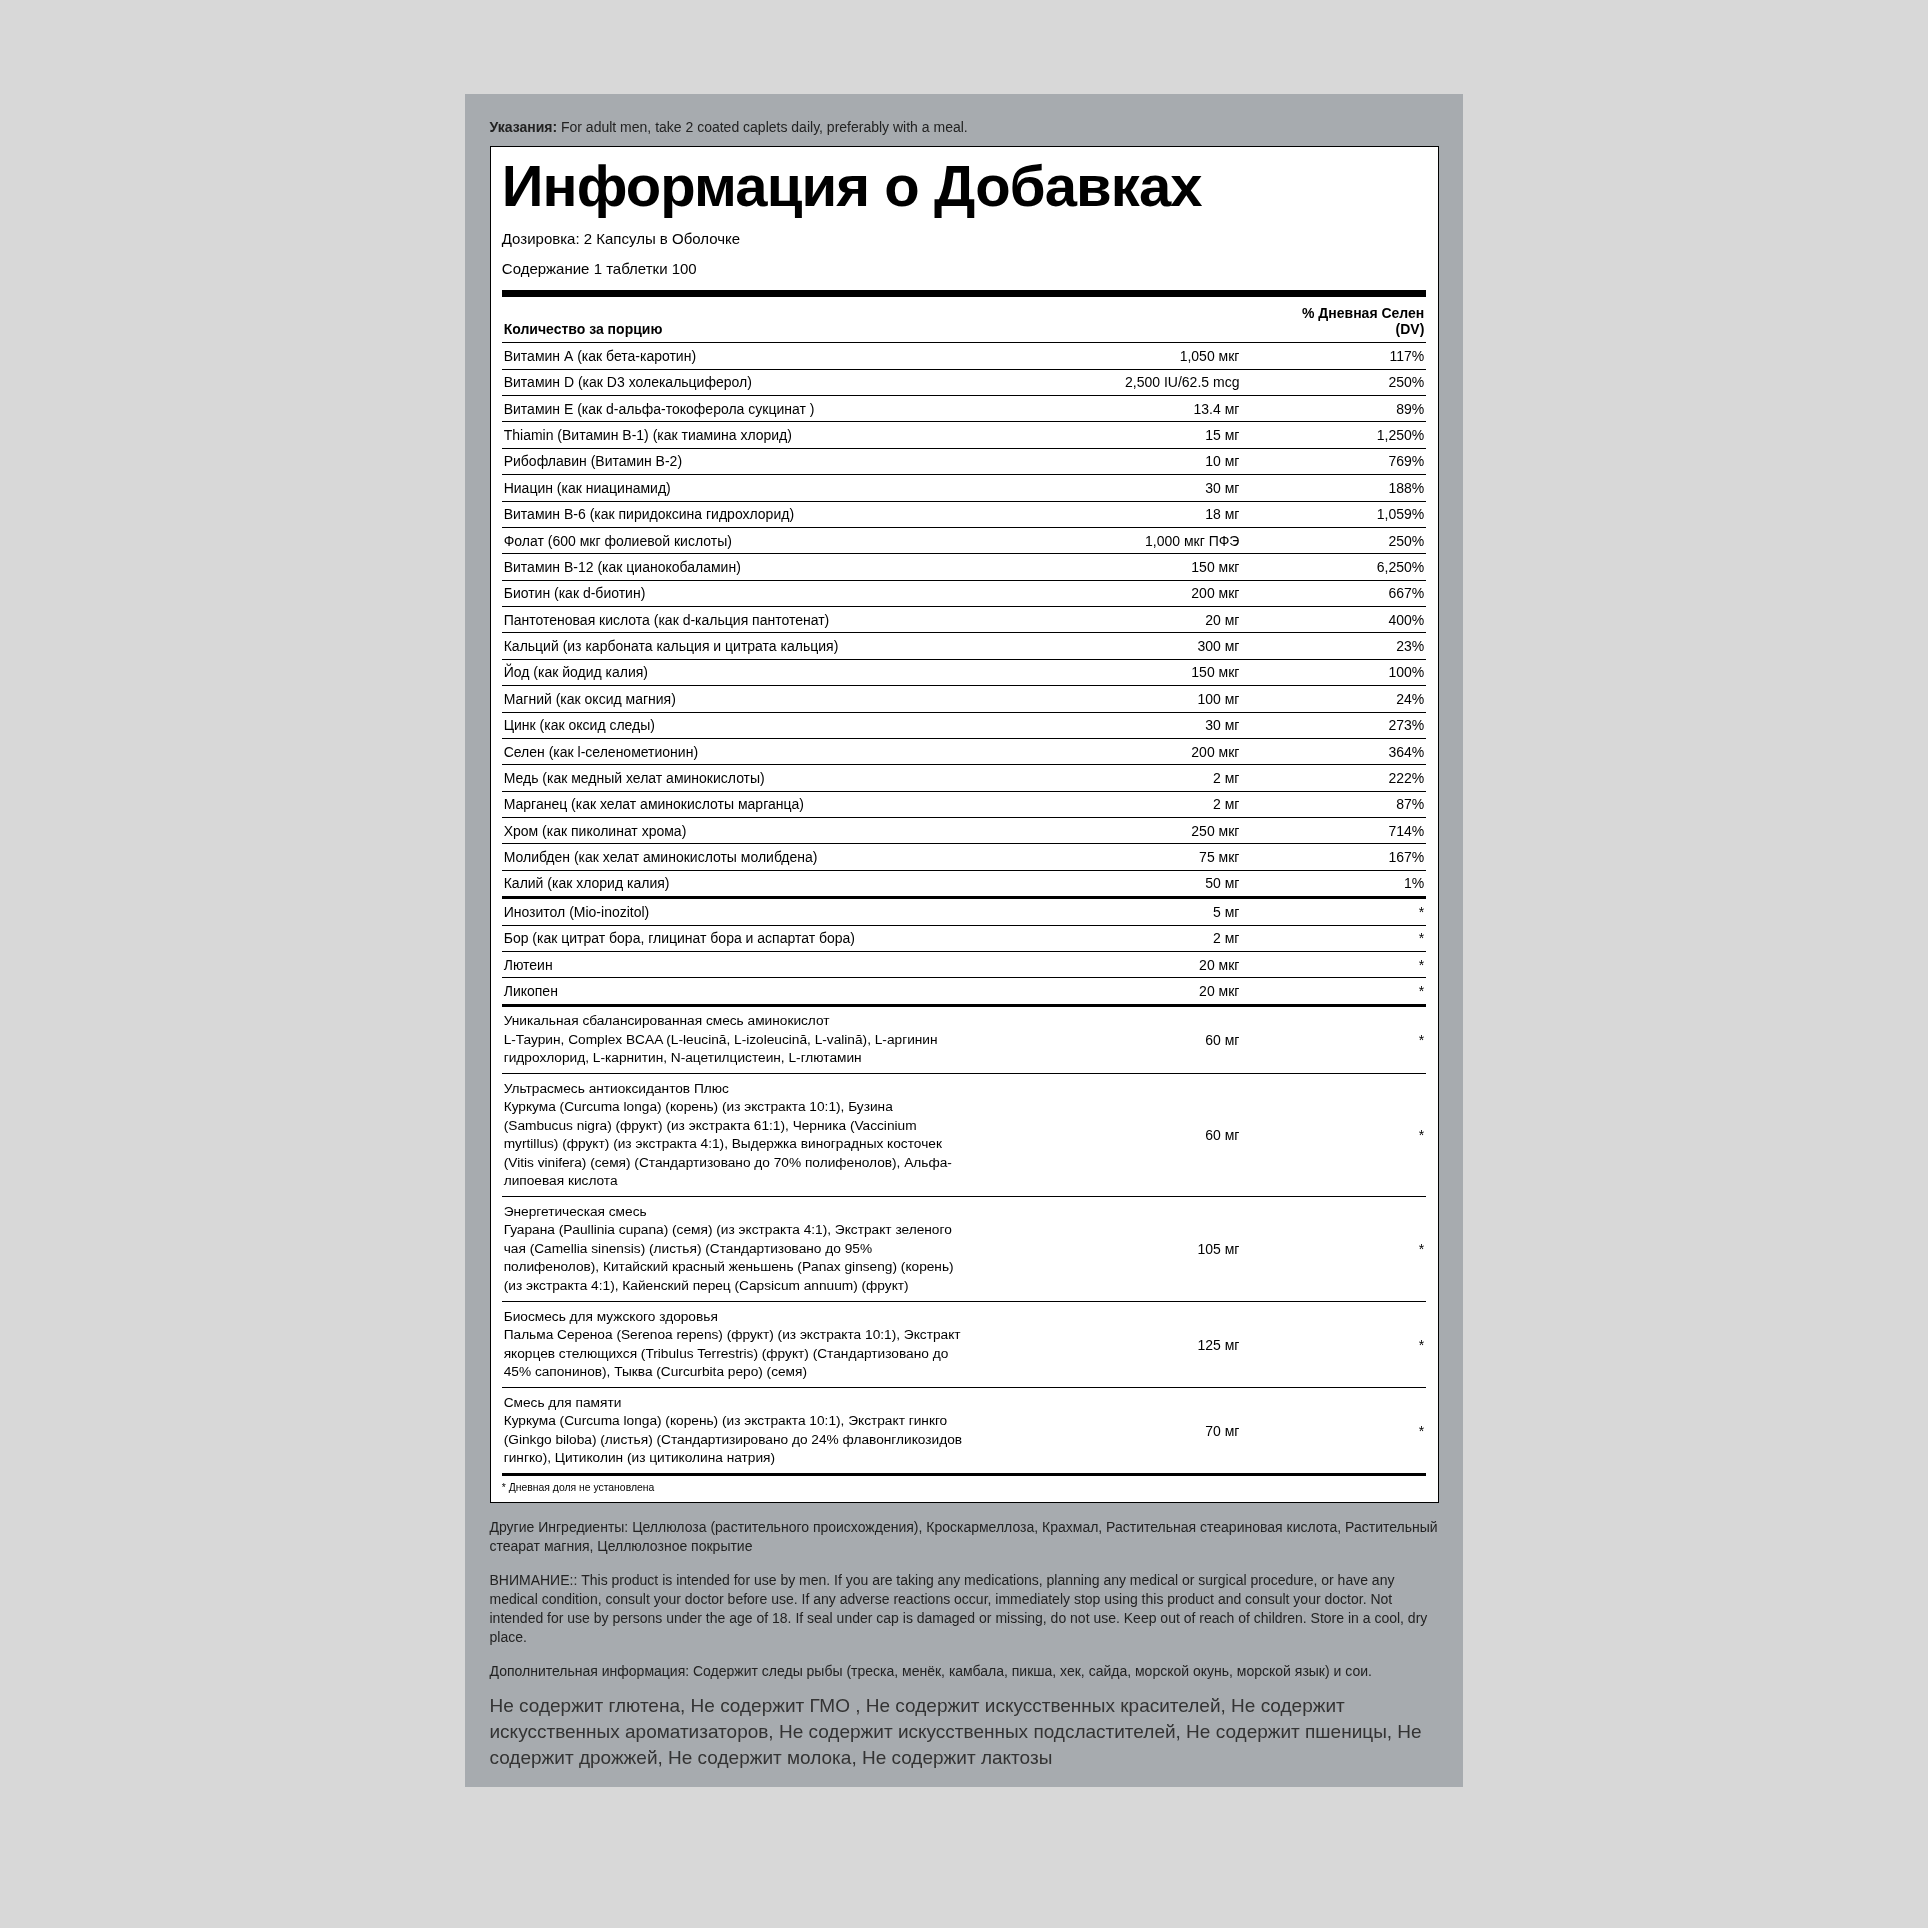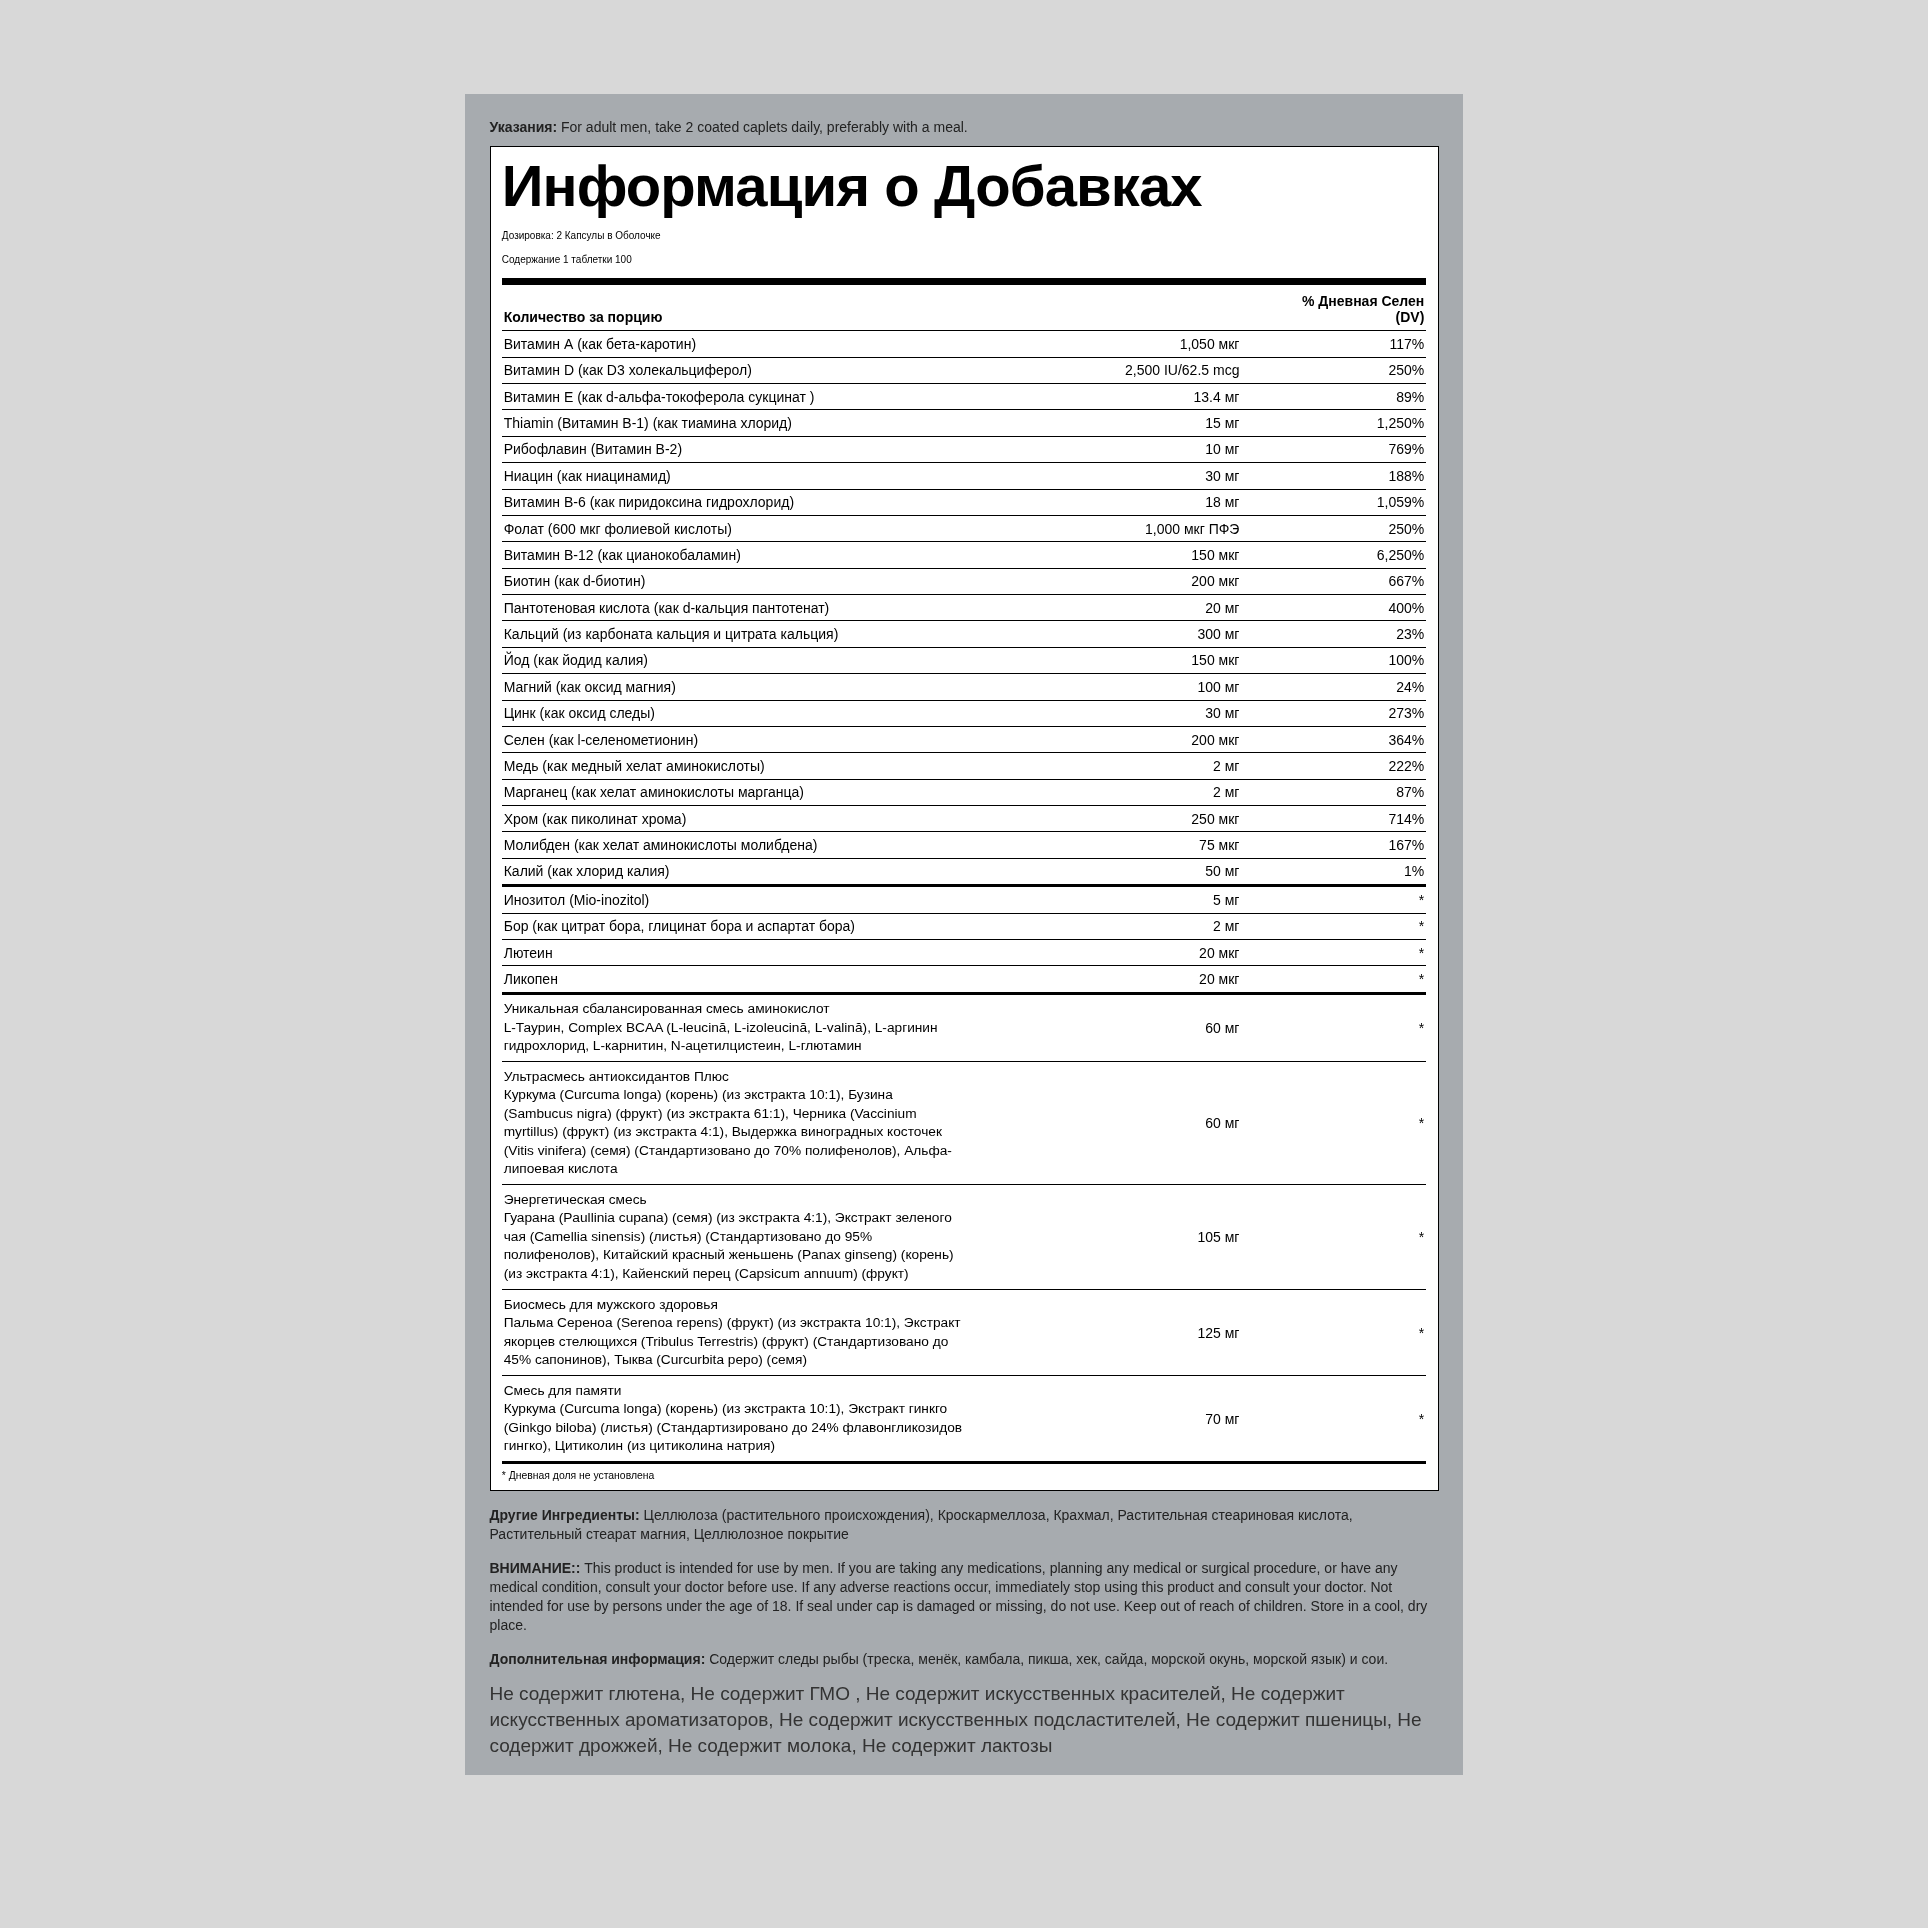--- a/index.html
+++ b/index.html
@@ -37,21 +37,21 @@
     box-sizing: border-box;
   }
   .facts h1 {
     font-size: 58px;
     line-height: 1.05;
     margin: 1.9px 0 5.6px 0;
     font-weight: 700;
     letter-spacing: -0.9px;
   }
   .serving-line {
-    font-size: 10px;
+    font-size: 15px;
     margin: 13px 0;
   }
   .rule-heavy {
     border: none;
     border-top: 7.5px solid #000;
     margin: 7.5px 0 3.8px 0;
   }
   table.nut {
     width: 100%;
     border-collapse: collapse;
@@ -89,21 +89,21 @@
   .footnote {
     font-size: 10.4px;
     margin: 5.6px 0 0 0;
   }
   .other, .warning, .extra {
     font-size: 14px;
     color: #222;
     margin-top: 15px;
     line-height: 1.35;
   }
-  .other strong, .warning strong, .extra strong { font-weight: 700; text-align: right; }
+  .other strong, .warning strong, .extra strong { font-weight: 400; text-align: right; }
   .claims {
     font-size: 19px;
     color: #333;
     margin-top: 13px;
     line-height: 1.35;
   }
 </style>
 </head>
 <body>
 

